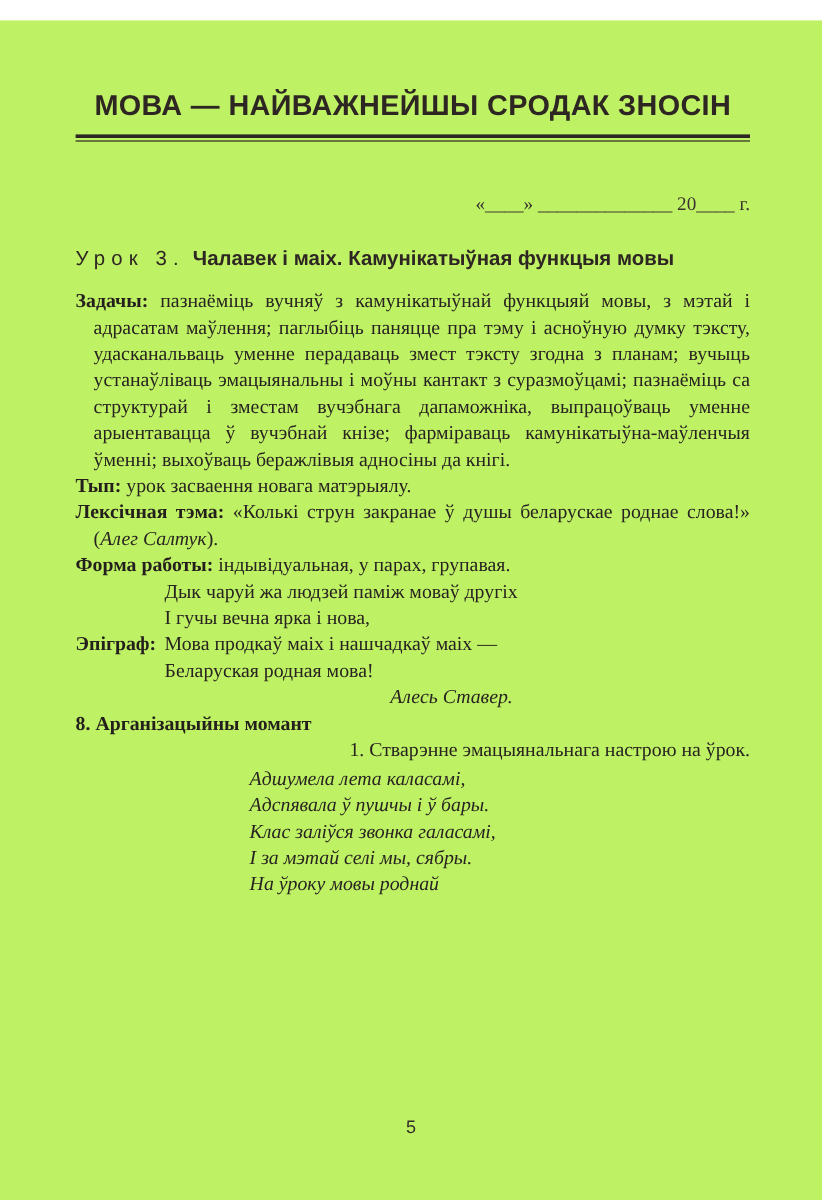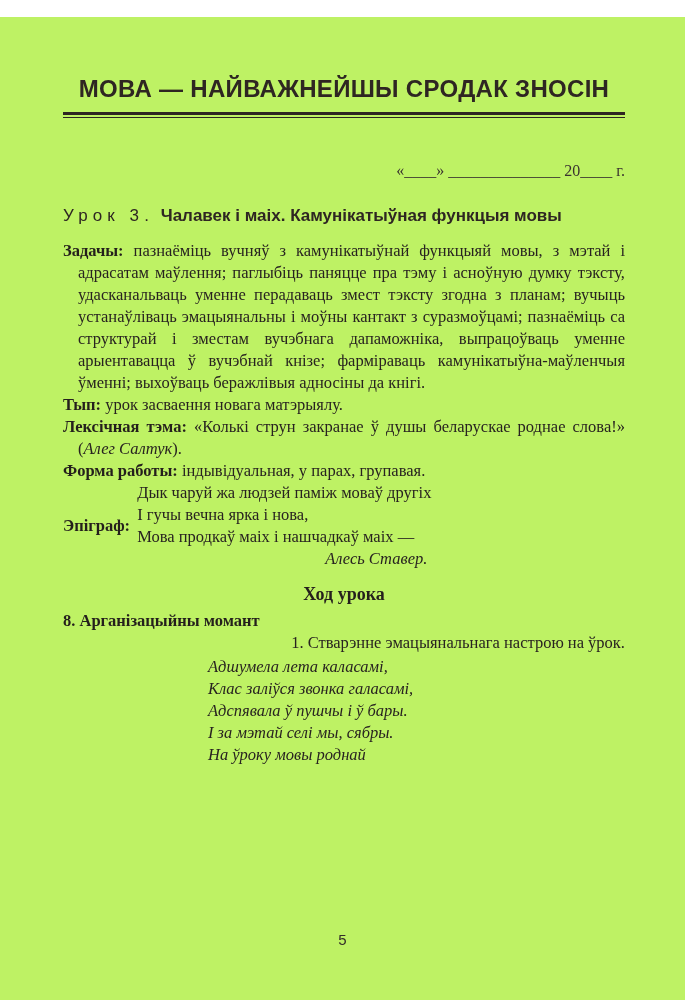--- a/index.html
+++ b/index.html
@@ -114,33 +114,33 @@
 
   <p class="para"><b>Форма работы:</b> <span>індывідуальная, у парах, групавая.</span></p>
 
 
   <div class="epigraph">
     <b class="epigraph-label">Эпіграф:</b>
     <div class="epigraph-body">
       <div class="epigraph-line">Дык чаруй жа людзей паміж моваў другіх</div>
       <div class="epigraph-line">І гучы вечна ярка і нова,</div>
       <div class="epigraph-line">Мова продкаў маіх і нашчадкаў маіх —</div>
+      <div class="epigraph-line">Беларуская родная мова!</div>
       <div class="epigraph-author">Алесь Ставер.</div>
     </div>
   </div>
 
-  <h2 class="course-heading">Ход урока</h2>
 
   <p class="section-title">8. Арганізацыйны момант</p>
 
   <p class="step-line">1. Стварэнне эмацыянальнага настрою на ўрок.</p>
 
   <div class="poem">
     <div class="poem-line">Адшумела лета каласамі,</div>
+    <div class="poem-line">Адспявала ў пушчы і ў бары.</div>
     <div class="poem-line">Клас заліўся звонка галасамі,</div>
-    <div class="poem-line">Адспявала ў пушчы і ў бары.</div>
     <div class="poem-line">І за мэтай селі мы, сябры.</div>
     <div class="poem-line">На ўроку мовы роднай</div>
   </div>
 
   <div class="page-number">5</div>
 
 </div>
 
 </body></html>

